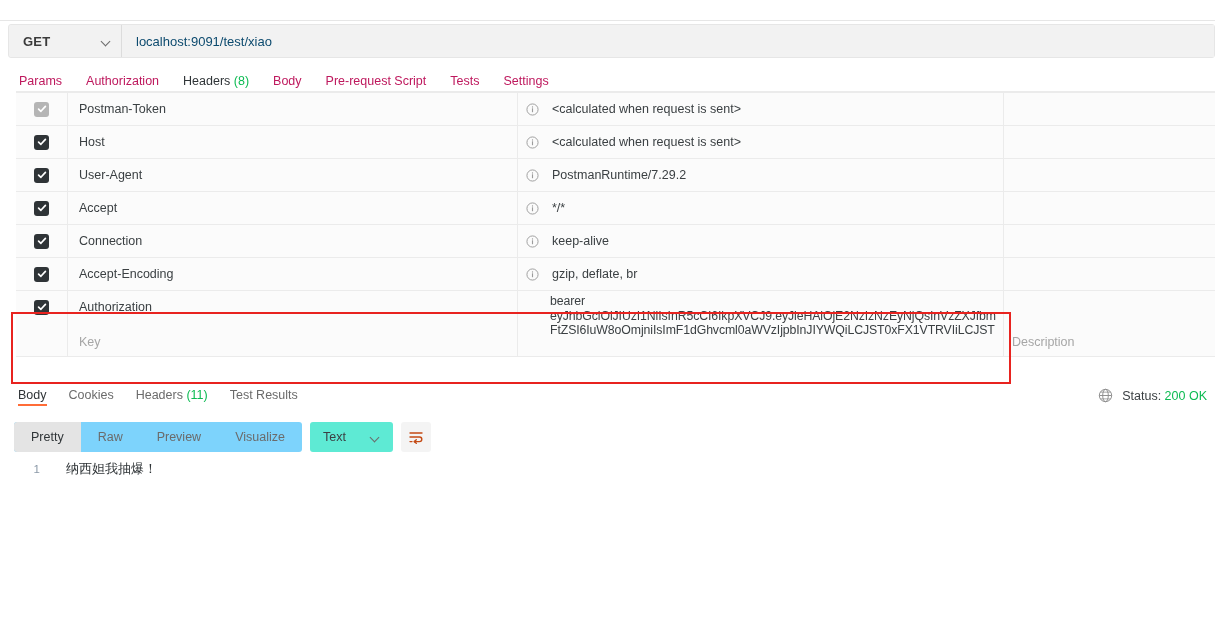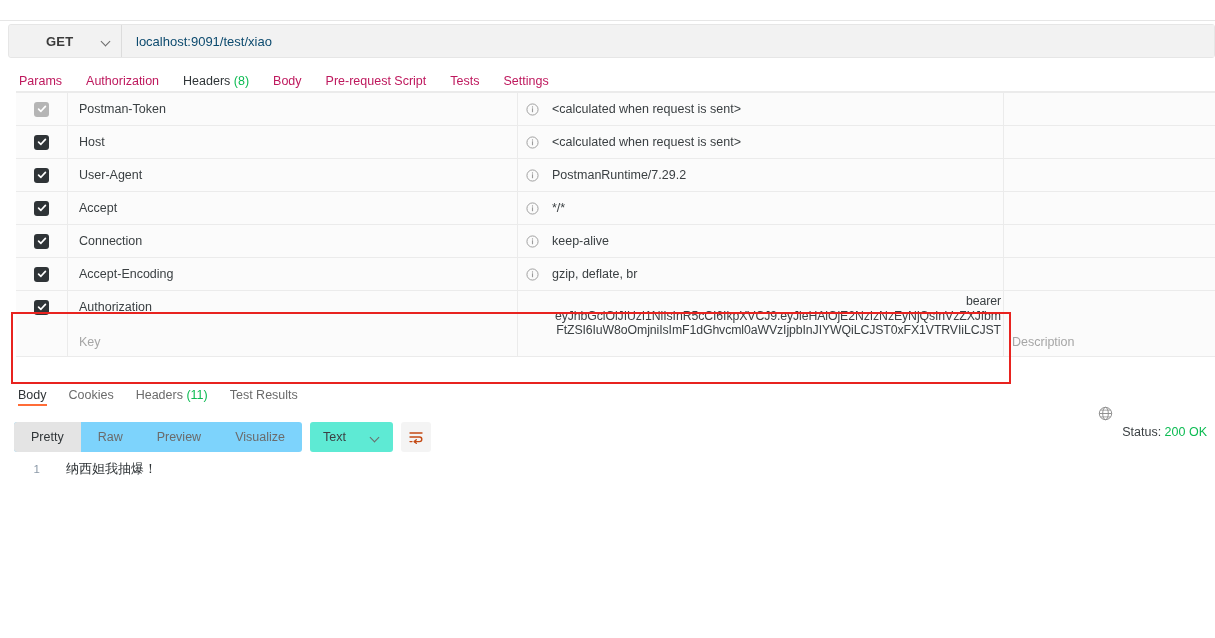--- a/index.html
+++ b/index.html
@@ -21,21 +21,21 @@
   .url-bar {
     position: absolute; left: 8px; top: 24px; width: 1207px; height: 34px;
     display: flex; align-items: stretch;
     background: #f2f2f2; border: 1px solid #e6e6e6; border-radius: 3px;
   }
   .method-select {
     width: 113px; display: flex; align-items: center; justify-content: space-between;
     padding: 0 10px 0 14px; background: #f2f2f2;
     border-right: 1px solid #dcdcdc; border-radius: 3px 0 0 3px;
   }
-  .method-label { font-size: 13px; font-weight: bold; color: #3b3b3b; letter-spacing: .2px; margin-left: 23px; }
+  .method-label { font-size: 13px; font-weight: bold; color: #3b3b3b; letter-spacing: .2px; }
   .chev { width: 9px; height: 9px; position: relative; }
   .chev::before {
     content: ""; position: absolute; left: 0; top: 1px; width: 6px; height: 6px;
     border-right: 1.3px solid #6b6b6b; border-bottom: 1.3px solid #6b6b6b;
     transform: rotate(45deg);
   }
   .url-input-wrap { flex: 1; display: flex; align-items: center; padding-left: 14px; background: #f2f2f2; }
   .url-input { font-size: 13px; color: #0c4a6e; }
 
   
@@ -84,21 +84,21 @@
   .key-text { font-size: 12.5px; color: #3b4043; }
   .key-placeholder { font-size: 12.5px; color: #a6a6a6; }
   .cell-info {
     flex: 0 0 28px; width: 28px; display: flex; align-items: center; justify-content: center;
   }
   .hrow.tall .cell-info { align-items: flex-start; padding-top: 8px; }
   .cell-value {
     flex: 1 1 auto; display: flex; align-items: center;
     padding-left: 6px; border-right: 1px solid #ebebeb; overflow: hidden;
   }
-  .hrow.tall .cell-value { align-items: flex-start; padding-top: 0; text-align: right; }
+  .hrow.tall .cell-value { align-items: flex-start; padding-top: 0; }
   .val-text { font-size: 12.5px; color: #3b4043; white-space: nowrap; }
   .cell-desc {
     flex: 0 0 219px; width: 219px; display: flex; align-items: center; padding-left: 8px;
   }
   .desc-placeholder { font-size: 12.5px; color: #a6a6a6; }
 
   .info-icon { width: 13px; height: 13px; display: block; }
 
   
   .token-box {
@@ -127,21 +127,21 @@
   .resp-tab.active::after {
     content: ""; position: absolute; left: 10px; right: 11px; bottom: -2px;
     height: 2px; background: #ff6c37;
   }
   .resp-tab .count { color: #0cbb52; }
 
   .status-area {
     position: absolute; right: 8px; top: 388px; display: flex; align-items: center; gap: 9px;
   }
   .globe-icon { width: 15px; height: 15px; display: block; }
-  .status-text { font-size: 12.5px; color: #3b4043; margin-top: 37px; }
+  .status-text { font-size: 12.5px; color: #3b4043; }
   .status-code { color: #0cbb52; }
 
   
   .body-toolbar { position: absolute; left: 14px; top: 422px; display: flex; align-items: center; gap: 8px; }
   .seg-group { display: flex; background: #7dd3fc; border-radius: 3px; overflow: hidden; height: 30px; }
   .seg {
     padding: 0 17px; height: 30px; line-height: 30px; font-size: 12.5px; color: #6b6b6b;
   }
   .seg.active { background: #e4e4e4; color: #2f3437; }
   .type-select {

